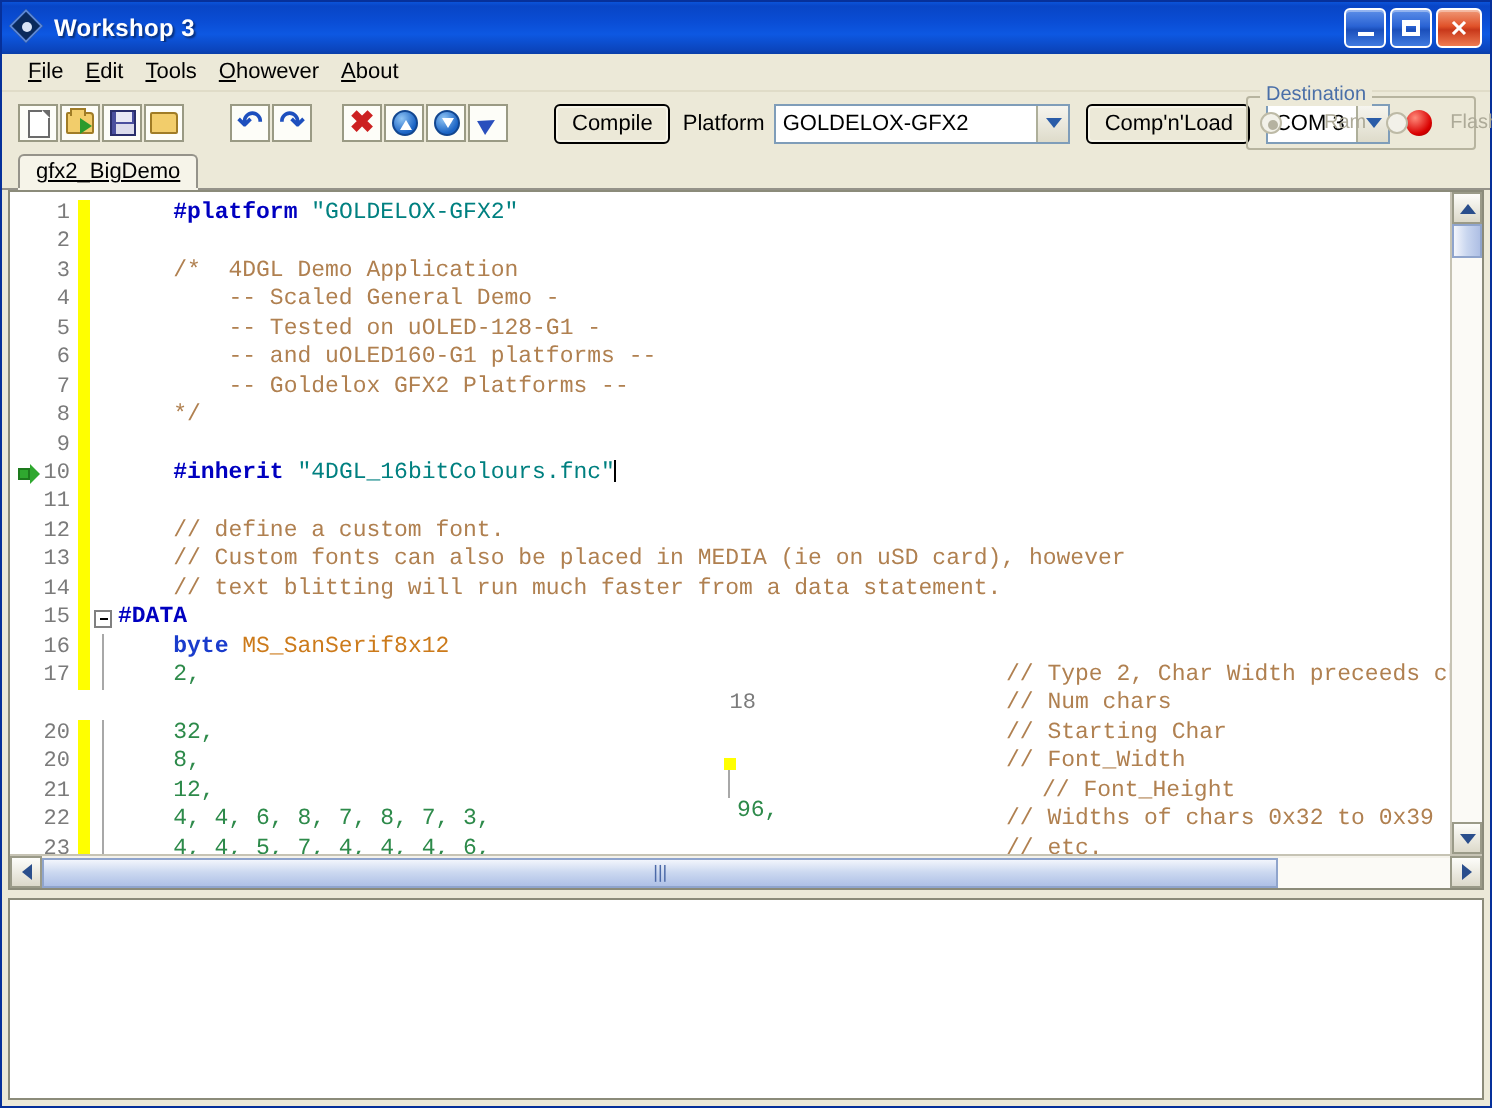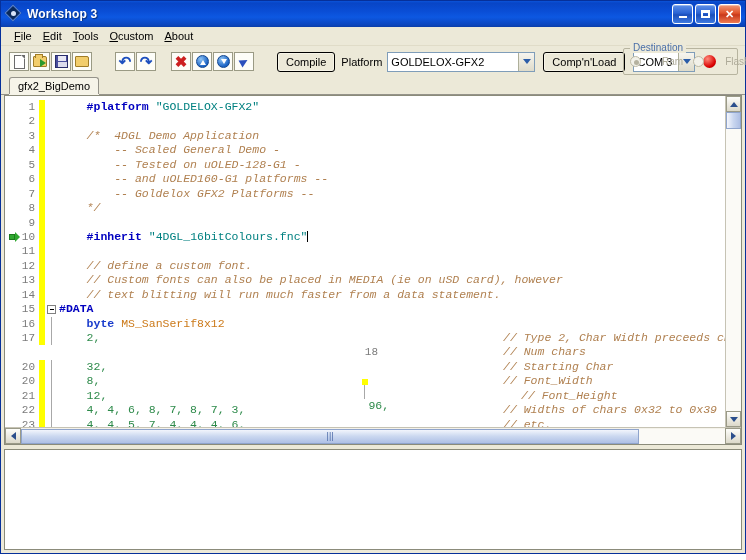--- a/index.html
+++ b/index.html
@@ -253,21 +253,21 @@
     border-radius: 3px 3px 0 0;
     font-size: 11px;
     color: #000;
     padding: 1px 8px 0;
     line-height: 15px;
     cursor: pointer;
     white-space: nowrap;
     position: relative;
     z-index: 2;
   }
-  .tab.active { background: #f6f4e9; box-shadow: 0 1px 0 #f6f4e9; }
+  .tab.active { background: #f6f4e9; box-shadow: 0 1px 0 #f6f4e9; text-decoration: underline; }
 
   
   .editor-outer {
     flex: 1 1 auto;
     background: #ece9d8;
     padding: 0 3px 0 3px;
     display: flex;
     flex-direction: column;
     min-height: 0;
   }
@@ -350,21 +350,21 @@
     position:absolute;left:0;top:2px;width:6px;height:6px;background:#2fa82f;border:1px solid #1d7a1d;
   }
   .bookmark .bm-tip {
     position:absolute;left:6px;top:0px;width:0;height:0;
     border-top:5px solid transparent;border-bottom:5px solid transparent;border-left:5px solid #2fa82f;
   }
 
   
   .k-pre   { color: #0000c0; font-weight: bold; }
   .k-str   { color: #008080; }
-  .k-cmt   { color: #b08050; font-style: italic; }
+  .k-cmt   { color: #b08050; }
   .k-num   { color: #2d8a4a; }
   .k-ident { color: #cc7a1a; }
   .k-type  { color: #1a3ccc; font-weight: bold; }
   .k-plain { color: #000000; }
   .caret {
     display: inline-block;
     width: 1px;
     height: 11px;
     background: #000;
     vertical-align: -2px;
@@ -448,21 +448,21 @@
           <span class="glyph-max"></span>
         </div>
       <div class="wbtn close">✕</div>
     </div>
   </div>
 
   <div class="menubar">
     <div class="menu-item"><span class="u">F</span><span>ile</span></div>
     <div class="menu-item"><span class="u">E</span><span>dit</span></div>
     <div class="menu-item"><span class="u">T</span><span>ools</span></div>
-    <div class="menu-item"><span class="u">O</span><span>custom</span></div>
+    <div class="menu-item"><span class="u">O</span><span>however</span></div>
     <div class="menu-item"><span class="u">A</span><span>bout</span></div>
   </div>
 
   <div class="toolbar">
     <div class="tbtn">
       <span class="ic-page"></span>
     </div>
     <div class="tbtn">
       <span class="ic-folder open">
           <i class="ic-arrowgreen"></i>

